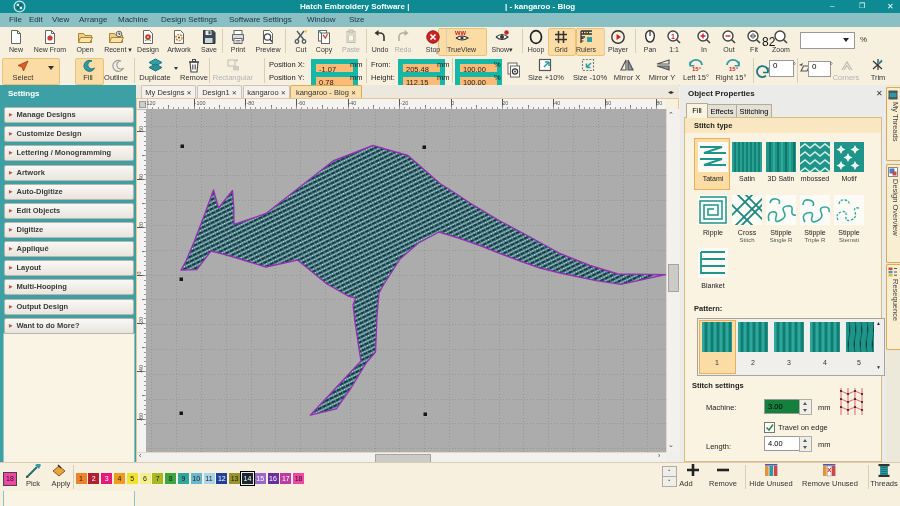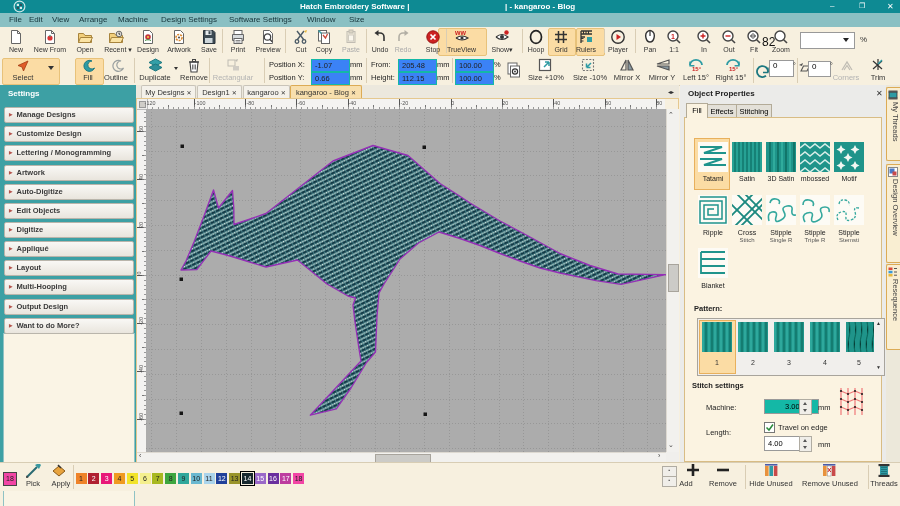--- a/index.html
+++ b/index.html
@@ -5,21 +5,21 @@
 .abs{position:absolute}
 .lbl{position:absolute;font-size:7px;color:#333;text-align:center;white-space:nowrap}
 .sep{position:absolute;width:1px;background:#d9cdb4}
 #titlebar{position:absolute;left:0;top:0;width:900px;height:13px;background:#0e8a93;color:#fff;font-size:8px;font-weight:bold}
 #menubar{position:absolute;left:0;top:13px;width:900px;height:14px;background:#8ac0c3;border-bottom:1px solid #79aeb1}
 .menu{position:absolute;top:2px;font-size:8px;font-weight:normal;color:#15333a}
 #tb1{position:absolute;left:0;top:27px;width:900px;height:29px;background:#f7f0df;border-bottom:1px solid #e2d7bd}
 #tb2{position:absolute;left:0;top:56px;width:900px;height:29px;background:#f7f0df;border-bottom:1px solid #d8cdb4}
 .hl{background:#fbdca4;border:1px solid #e8c27a;border-radius:2px}
 .ico{position:absolute}
-.ibox{position:absolute;width:34px;height:11px;background:#3b82f6;border:1px solid #14b8a6;font-size:7.5px;color:#222;padding-left:3px;line-height:11px}
+.ibox{position:absolute;width:34px;height:11px;background:#fdba74;border:5px solid #14b8a6;font-size:7.5px;color:#222;padding-left:3px;line-height:11px}
 #sidebar{position:absolute;left:0;top:85px;width:136px;height:377px;background:#3da0a4}
 .sbtn{position:absolute;left:4px;width:128px;height:14px;background:linear-gradient(#f9f8f5,#e9e5dd);border:1px solid #b9b5ab;border-radius:2px;font-size:7.5px;font-weight:bold;color:#3a3a3a;line-height:14px}
 .sbtn .arr{color:#b5544c;font-size:4.5px;margin:0 4px 0 4px;vertical-align:1px}
 #statusbar{position:absolute;left:0;top:490px;width:900px;height:16px;background:#2b2126;color:#eee;font-size:8px}
 #palette{position:absolute;left:0;top:462px;width:900px;height:28px;background:#f7f0df;border-top:1px solid #d8cdb4}
 .sw{position:absolute;top:10px;width:11px;height:11px;font-size:7px;line-height:11px;text-align:center;color:#222}
 .vtab{position:absolute;left:886px;width:13px;background:#f9eed2;border:1px solid #dcab55;border-right:none;border-radius:2px 0 0 2px;writing-mode:vertical-rl;font-size:7.5px;color:#444;padding-top:2px}
 .tab{position:absolute;top:85px;height:13px;background:#f4f1ea;border:1px solid #c9c4b9;border-bottom:none;font-size:7.5px;color:#333;line-height:13px;text-align:center;border-radius:2px 2px 0 0}
 .spin{position:absolute;width:11px;height:14px;background:#f0eee9;border:1px solid #b0aca2}
 .spin:before{content:"";position:absolute;left:2.5px;top:2px;border-left:2.5px solid transparent;border-right:2.5px solid transparent;border-bottom:3px solid #555}
@@ -263,21 +263,21 @@
 <svg class="ico" style="left:226px;top:2px;opacity:.5" width="16" height="14">
         <rect x="2" y="2" width="7" height="6" fill="none" stroke="#888"></rect>
         <path d="M9,2 l3,-1 -1,3" fill="#888"></path>
         <rect x="7" y="8" width="6" height="4.5" fill="#aaa"></rect>
       </svg>
 <span class="lbl" style="left:208px;top:17px;width:50px;font-size:7.5px;color:#b3b3b3">Rectangular</span>
 <div class="sep" style="left:264px;top:2px;height:25px"></div>
 <span class="abs" style="left:269px;top:4px;font-size:7.5px;color:#222">Position X:</span>
 <span class="abs" style="left:269px;top:17px;font-size:7.5px;color:#222">Position Y:</span>
 <div class="ibox" style="left:311px;top:3px">-1.07</div>
-<div class="ibox" style="left:311px;top:16px">0.66</div>
+<div class="ibox" style="left:311px;top:16px">0.78</div>
 <span class="abs" style="left:350px;top:4px;font-size:7.5px;color:#222">mm</span>
 <span class="abs" style="left:350px;top:17px;font-size:7.5px;color:#222">mm</span>
 <div class="sep" style="left:366px;top:2px;height:25px"></div>
 <span class="abs" style="left:371px;top:4px;font-size:7.5px;color:#222">From:</span>
 <span class="abs" style="left:371px;top:17px;font-size:7.5px;color:#222">Height:</span>
 <div class="ibox" style="left:398px;top:3px">205.48</div>
 <div class="ibox" style="left:398px;top:16px">112.15</div>
 <span class="abs" style="left:437px;top:4px;font-size:7.5px;color:#222">mm</span>
 <span class="abs" style="left:437px;top:17px;font-size:7.5px;color:#222">mm</span>
 <div class="sep" style="left:452px;top:2px;height:25px"></div>
@@ -431,20 +431,23 @@
 <span class="abs" style="left:137px;top:366px;font-size:6px;color:#555;transform:rotate(-90deg) scale(0.9)">-40</span>
 <span class="abs" style="left:137px;top:414px;font-size:6px;color:#555;transform:rotate(-90deg) scale(0.9)">-60</span>
 
 <div class="abs" style="left:680px;top:85px;width:206px;height:377px;background:#ebebe9">
  <span class="abs" style="left:8px;top:4px;font-size:8px;font-weight:bold;color:#222">Object Properties</span>
  <span class="abs" style="left:196px;top:4px;font-size:8px;color:#333">✕</span>
  <div class="abs" style="left:6px;top:18px;width:20px;height:14px;background:#fbf3e1;border:1px solid #b3ab98;border-bottom:none;font-size:7.5px;text-align:center;line-height:14px;z-index:3">Fill</div>
  <div class="abs" style="left:27px;top:19px;width:28px;height:13px;background:#e3e0d8;border:1px solid #b3ab98;font-size:7.5px;text-align:center;line-height:13px">Effects</div>
  <div class="abs" style="left:56px;top:19px;width:34px;height:13px;background:#e3e0d8;border:1px solid #b3ab98;font-size:7.5px;text-align:center;line-height:13px">Stitching</div>
  <div class="abs" style="left:4px;top:32px;width:196px;height:343px;background:#fbf3e1;border:1px solid #d8bc84">
+  <div class="abs" style="left:0;top:0;width:196px;height:15px;background:#f9e7c2">
+          <span class="abs" style="left:9px;top:3px;font-size:7.5px;font-weight:bold;color:#222">Stitch type</span>
+        </div>
   <div class="abs" style="left:9px;top:20px;width:34px;height:50px;background:#fbdca4;border:1px solid #e8b05c"></div>
   <svg class="abs" style="left:13px;top:24px" width="30" height="30">
           <rect width="30" height="30" fill="#fdfbf5"></rect>
           <g stroke="#1f948c" stroke-width="2" fill="none">
             <path d="M2,5 h22 l-18,6 h22"></path>
             <path d="M2,17 h22 l-18,6 h22"></path>
           </g>
         </svg>
   <svg class="abs" style="left:47px;top:24px" width="30" height="30">
           <rect width="30" height="30" fill="#1f948a"></rect>
@@ -600,30 +603,30 @@
             <circle cx="11" cy="16" r="1.1"></circle>
             <circle cx="18" cy="13" r="1.1"></circle>
             <circle cx="25" cy="16" r="1.1"></circle>
             <circle cx="4" cy="21" r="1.1"></circle>
             <circle cx="11" cy="24" r="1.1"></circle>
             <circle cx="18" cy="21" r="1.1"></circle>
             <circle cx="25" cy="24" r="1.1"></circle>
           </g>
         </svg>
   <span class="abs" style="left:21px;top:285px;font-size:7.5px;color:#222">Machine:</span>
-  <div class="abs" style="left:79px;top:281px;width:33px;height:13px;background:#14b8a6;border:1px solid #999;font-size:7.5px;padding-left:20px;line-height:13px">3.00</div>
+  <div class="abs" style="left:79px;top:281px;width:33px;height:13px;background:#15803d;border:1px solid #999;font-size:7.5px;padding-left:3px;line-height:13px">3.00</div>
   <div class="spin" style="left:114px;top:281px"></div>
   <span class="abs" style="left:133px;top:285px;font-size:7.5px;color:#222">mm</span>
   <div class="abs" style="left:79px;top:304px;width:9px;height:9px;background:#fff;border:1px solid #777">
           <svg width="9" height="9" style="display:block">
             <path d="M1.5,4.5 l2.5,2.5 4,-5.5" fill="none" stroke="#2a8a3a" stroke-width="1.5"></path>
           </svg>
         </div>
   <span class="abs" style="left:93px;top:305px;font-size:7.5px;color:#222">Travel on edge</span>
-  <span class="abs" style="left:21px;top:310px;font-size:7.5px;color:#222">Length:</span>
+  <span class="abs" style="left:21px;top:324px;font-size:7.5px;color:#222">Length:</span>
   <div class="abs" style="left:79px;top:318px;width:33px;height:13px;background:#fff;border:1px solid #999;font-size:7.5px;padding-left:3px;line-height:13px">4.00</div>
   <div class="spin" style="left:114px;top:318px"></div>
   <span class="abs" style="left:133px;top:322px;font-size:7.5px;color:#222">mm</span>
  </div>
 </div>
 
 <div class="abs" style="left:886px;top:85px;width:14px;height:377px;background:#ece8da"></div>
 <div class="vtab" style="top:87px;height:70px"><svg class="abs" style="left:1px;top:2px" width="10" height="10">
         <rect x="1" y="2" width="8" height="6" fill="#2e9ba4" stroke="#333" stroke-width="0.8"></rect>
         <rect x="0.5" y="0.5" width="9" height="2" fill="#555"></rect>

